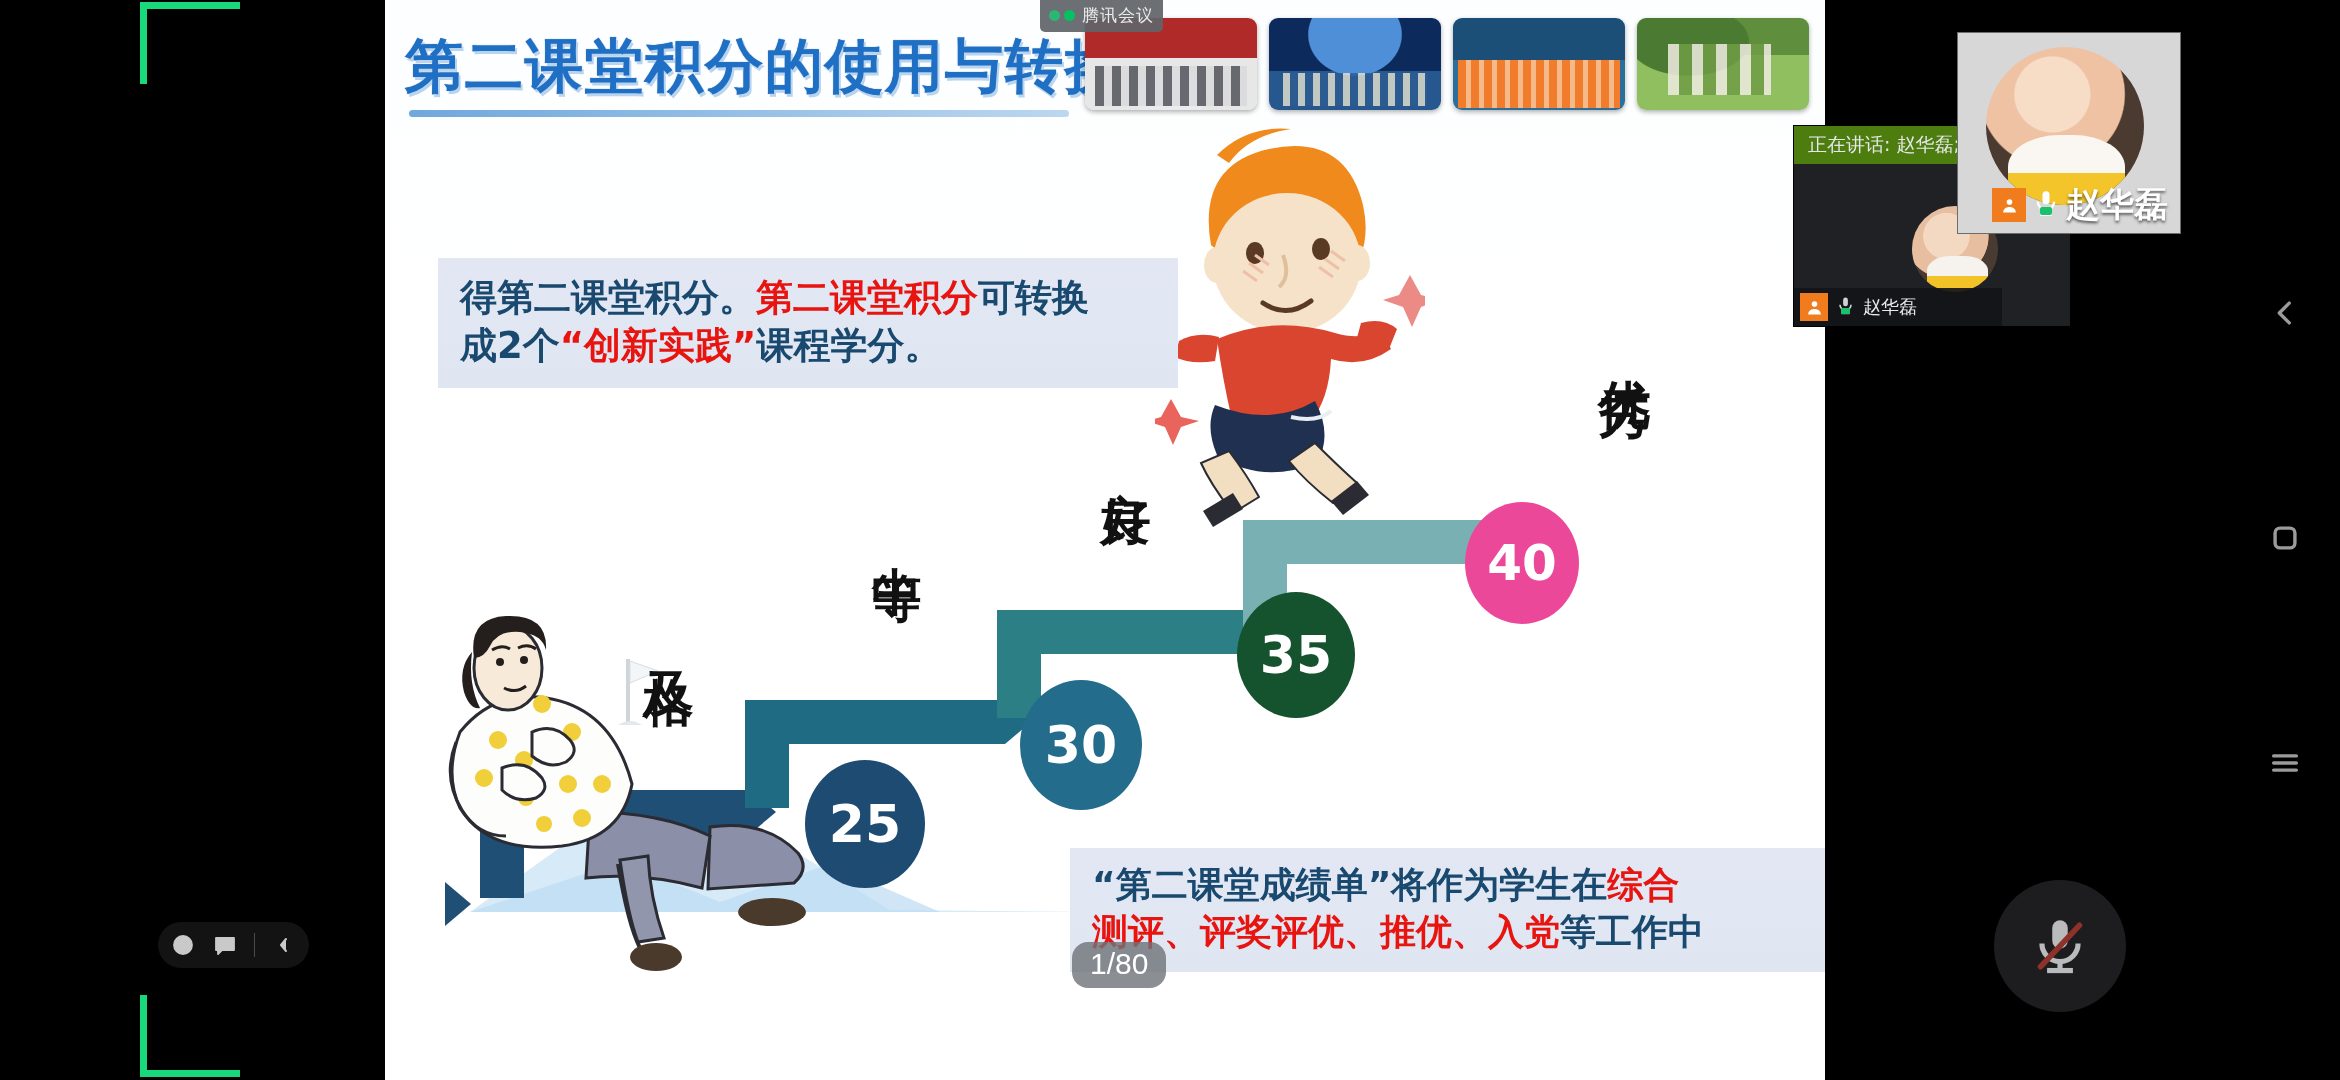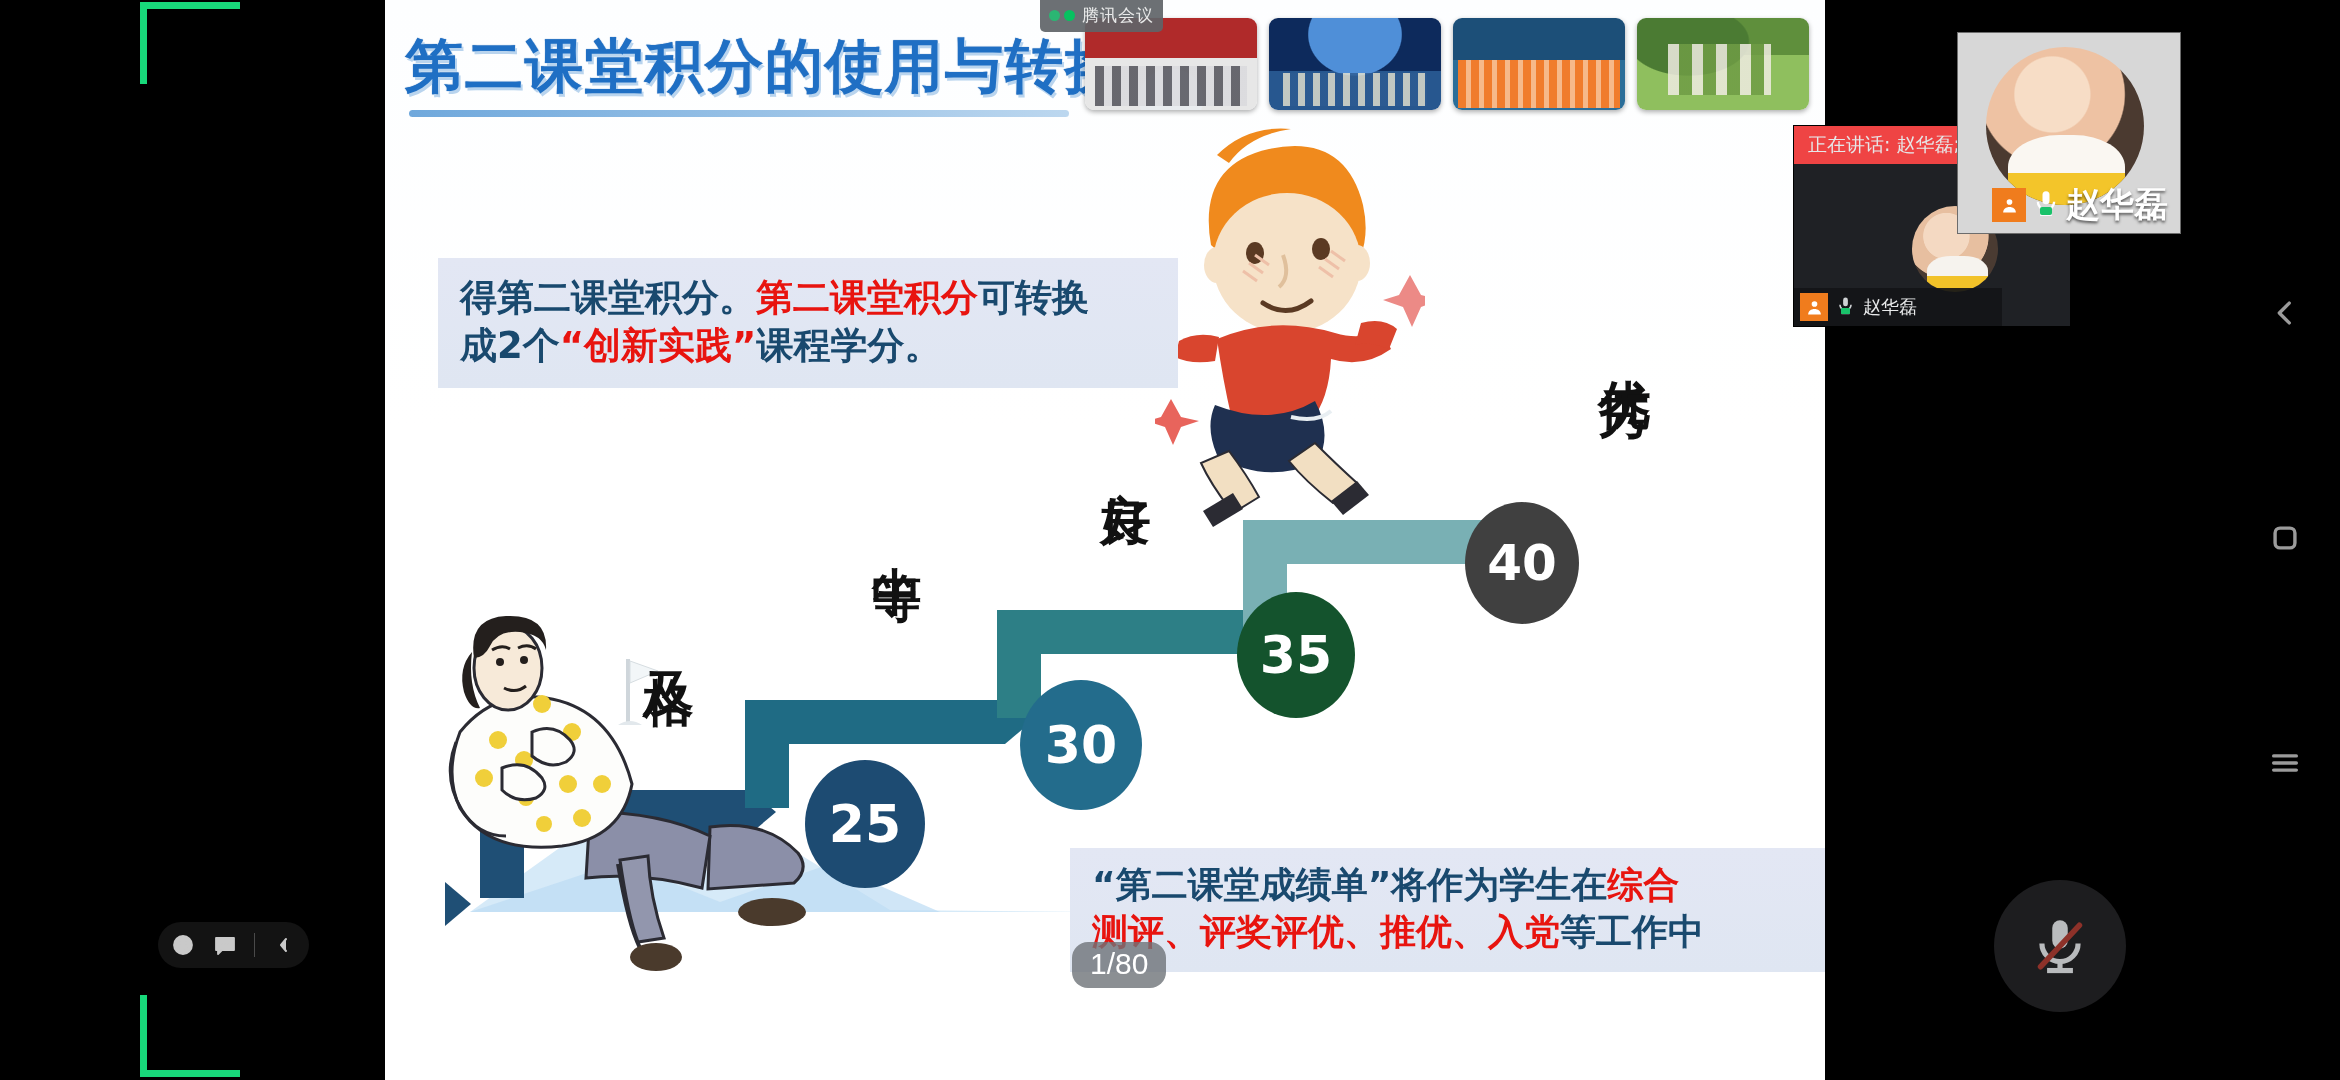--- a/index.html
+++ b/index.html
@@ -86,21 +86,21 @@
   .a3{border-left:26px solid #2d7f86}.a4{border-left:26px solid #79b0b4}
 
   .bubble {
     position:absolute; border-radius:50%; z-index:5;
     display:flex; align-items:center; justify-content:center;
     color:#fff; font-family:"DejaVu Sans", sans-serif; font-weight:bold;
   }
   .b25{ left:420px; top:760px; width:120px; height:128px; background:#1d4b72; font-size:52px; }
   .b30{ left:635px; top:680px; width:122px; height:130px; background:#236c8c; font-size:52px; }
   .b35{ left:852px; top:592px; width:118px; height:126px; background:#14532d; font-size:52px; }
-  .b40{ left:1080px; top:502px; width:114px; height:122px; background:#404040; font-size:50px; }
+  .b40{ left:1080px; top:502px; width:114px; height:122px; background:#ec4899; font-size:50px; }
 
   .grade {
     position:absolute; z-index:6; font-family:"DejaVu Sans", sans-serif;
     font-weight:bold; color:#111; writing-mode:vertical-rl; letter-spacing:6px;
     line-height:1.04;
   }
   .g-jige { left:258px; top:632px; font-size:50px; }
   .g-zhong{ left:486px; top:527px; font-size:50px; }
   .g-lianghao{ left:715px; top:452px; font-size:50px; }
   .g-youxiu{ left:1213px; top:338px; font-size:52px; }
@@ -131,21 +131,21 @@
   .tm-dots i{ width:11px;height:11px;border-radius:50%;background:#07c160;display:block; }
   .tm-dots i:first-child{ background:#2bb673; }
   .tm-name{ color:#e9eaea; font-size:17px; letter-spacing:1px; font-family:"DejaVu Sans",sans-serif;}
 
   
   .spk-tile{
     position:absolute; left:1794px; top:126px; width:276px; height:200px;
     background:#1f2125; z-index:21; box-shadow:0 0 0 1px #000;
   }
   .spk-head{
-    height:38px; background:#ef4444; color:#e6e7e8; font-size:19px;
+    height:38px; background:#4d7c0f; color:#e6e7e8; font-size:19px;
     display:flex; align-items:center; padding:0 14px;
     font-family:"DejaVu Sans",sans-serif; white-space:nowrap; overflow:hidden;
   }
   .spk-body{ position:relative; height:162px; }
   .spk-av{
     position:absolute; left:118px; top:42px; width:86px;height:86px;border-radius:50%;
     background:radial-gradient(circle at 40% 35%, #f4d9c2 0 30%, #e7bfa0 31% 55%, #4a3b32 56% 100%);
     overflow:hidden;
   }
   .spk-av::after{content:"";position:absolute;left:18%;top:58%;width:70%;height:42%;

